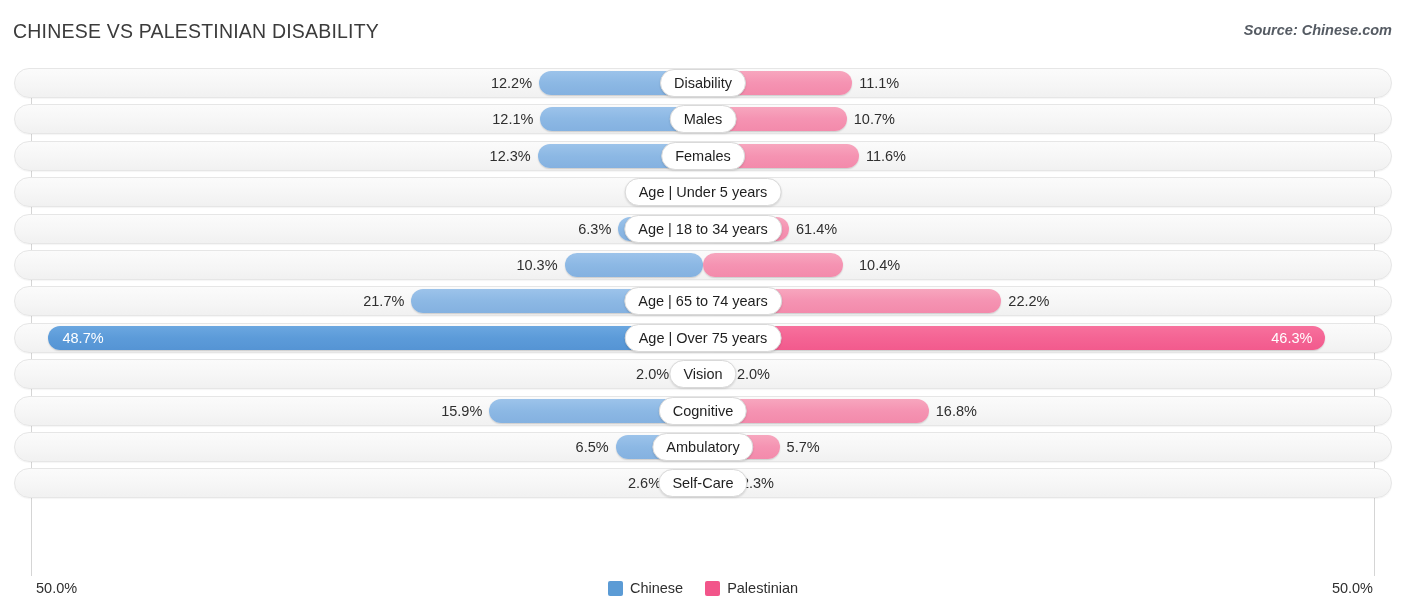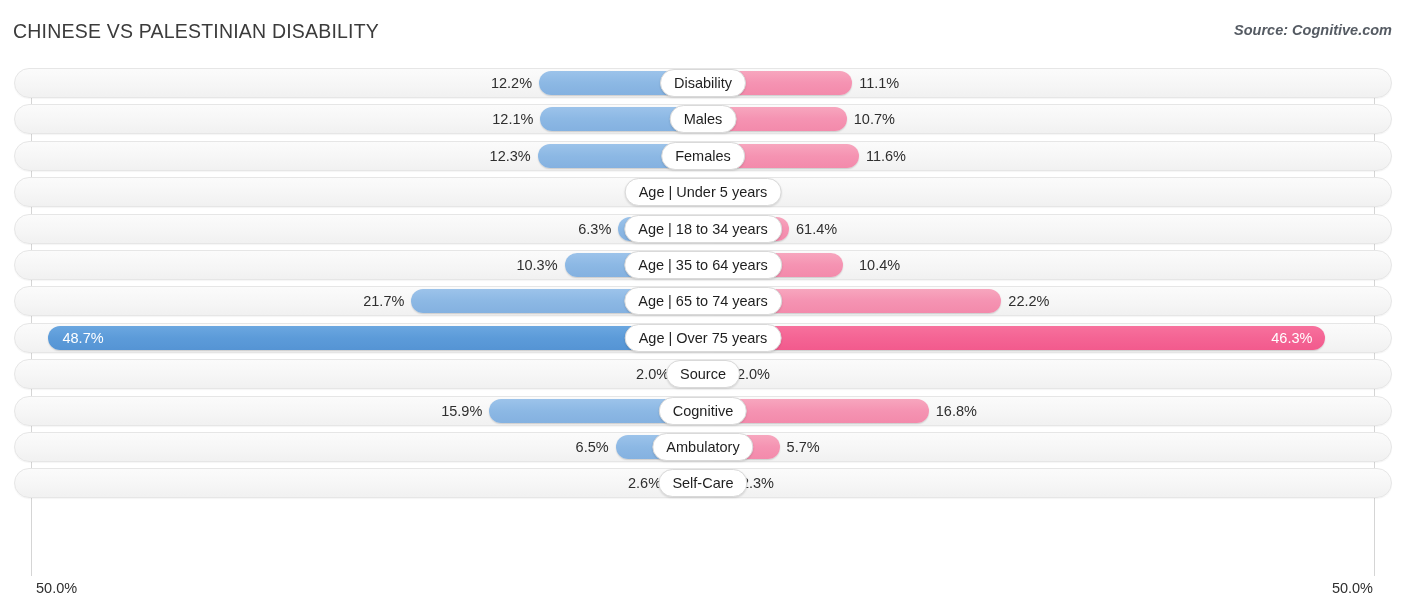--- a/index.html
+++ b/index.html
@@ -123,21 +123,21 @@
   .sw-pink { background: #f2558a; }
   .lg-label { font-size: 14.5px; color: #2f2f2f; }
 </style>
 </head>
 <body>
 
 <div id="page">
 
   <div class="header">
     <div class="title">CHINESE VS PALESTINIAN DISABILITY</div>
-    <div class="source">Source: Cognitive.com</div>
+    <div class="source">Source: Chinese.com</div>
   </div>
 
   <div class="plot">
     <div class="axis-line axis-left"></div>
     <div class="axis-line axis-right"></div>
     <div class="rows" id="rows">
         <div class="row">
           <div class="track"></div>
           <div class="bar bar-left blue" style="width: 163.968px;"></div>
           <div class="bar bar-right pink" style="width: 149.184px;"></div>
@@ -176,21 +176,20 @@
           <div class="val val-left" style="right: 794.672px;">6.3%</div>
           <div class="val val-right" style="left: 796.016px;">61.4%</div>
           <div class="pill">Age | 18 to 34 years</div>
         </div>
         <div class="row">
           <div class="track"></div>
           <div class="bar bar-left blue" style="width: 138.432px;"></div>
           <div class="bar bar-right pink" style="width: 139.776px;"></div>
           <div class="val val-left" style="right: 848.432px;">10.3%</div>
           <div class="val val-right" style="left: 859px;">10.4%</div>
-          <div class="pill">Age | 35 to 64 years</div>
         </div>
         <div class="row">
           <div class="track"></div>
           <div class="bar bar-left blue" style="width: 291.648px;"></div>
           <div class="bar bar-right pink" style="width: 298.368px;"></div>
           <div class="val val-left" style="right: 1001.65px;">21.7%</div>
           <div class="val val-right" style="left: 1008.37px;">22.2%</div>
           <div class="pill">Age | 65 to 74 years</div>
         </div>
         <div class="row">
@@ -200,21 +199,21 @@
           <div class="val-in" style="left: 62.472px;">48.7%</div>
           <div class="val-in" style="left: 1271.27px;">46.3%</div>
           <div class="pill">Age | Over 75 years</div>
         </div>
         <div class="row">
           <div class="track"></div>
           <div class="bar bar-left blue" style="width: 26.88px;"></div>
           <div class="bar bar-right pink" style="width: 26.88px;"></div>
           <div class="val val-left" style="right: 736.88px;">2.0%</div>
           <div class="val val-right" style="left: 736.88px;">2.0%</div>
-          <div class="pill">Source</div>
+          <div class="pill">Vision</div>
         </div>
         <div class="row">
           <div class="track"></div>
           <div class="bar bar-left blue" style="width: 213.696px;"></div>
           <div class="bar bar-right pink" style="width: 225.792px;"></div>
           <div class="val val-left" style="right: 923.696px;">15.9%</div>
           <div class="val val-right" style="left: 935.792px;">16.8%</div>
           <div class="pill">Cognitive</div>
         </div>
         <div class="row">
@@ -232,15 +231,25 @@
           <div class="val val-left" style="right: 744.944px;">2.6%</div>
           <div class="val val-right" style="left: 740.912px;">2.3%</div>
           <div class="pill">Self-Care</div>
         </div>
       </div>
   </div>
 
   <div class="footer">
     <div class="axis-min">50.0%</div>
     <div class="axis-max">50.0%</div>
+    <div class="legend" id="legend">
+        <div class="lg-item">
+          <span class="swatch sw-blue" style="background: rgb(91, 155, 213);"></span>
+          <span class="lg-label">Chinese</span>
+        </div>
+        <div class="lg-item">
+          <span class="swatch sw-pink" style="background: rgb(242, 85, 138);"></span>
+          <span class="lg-label">Palestinian</span>
+        </div>
+      </div>
   </div>
 
 </div>
 
 </body></html>

